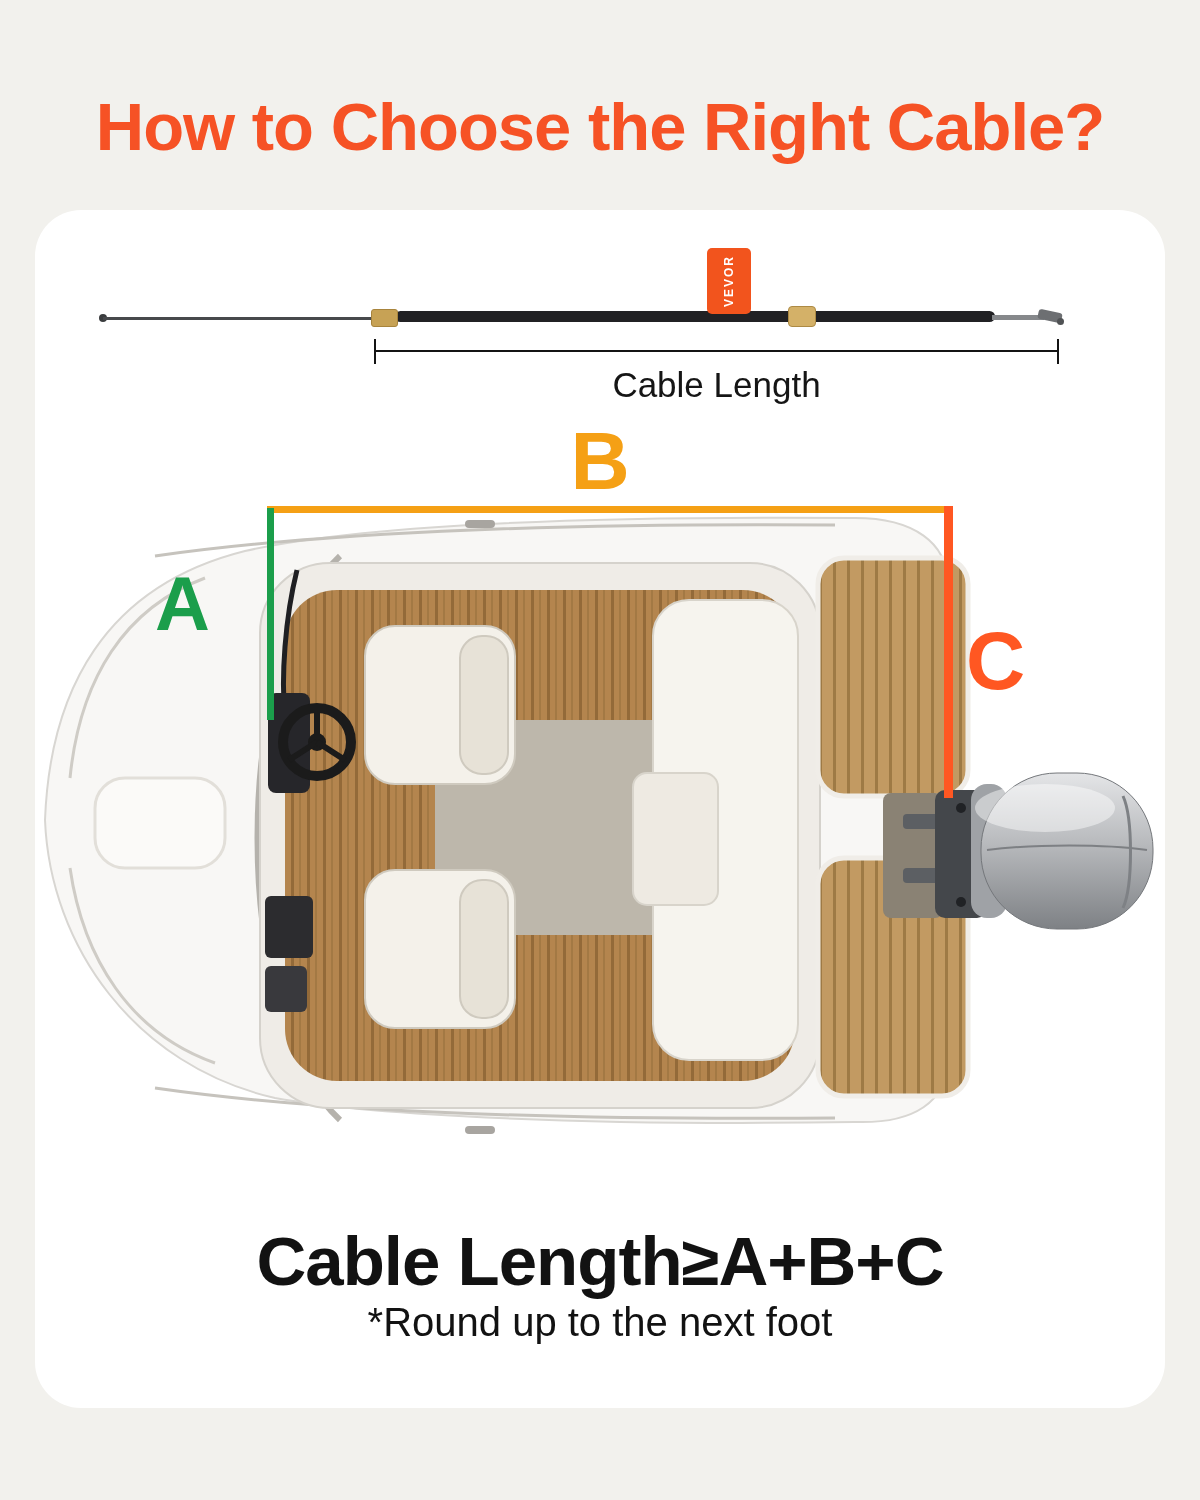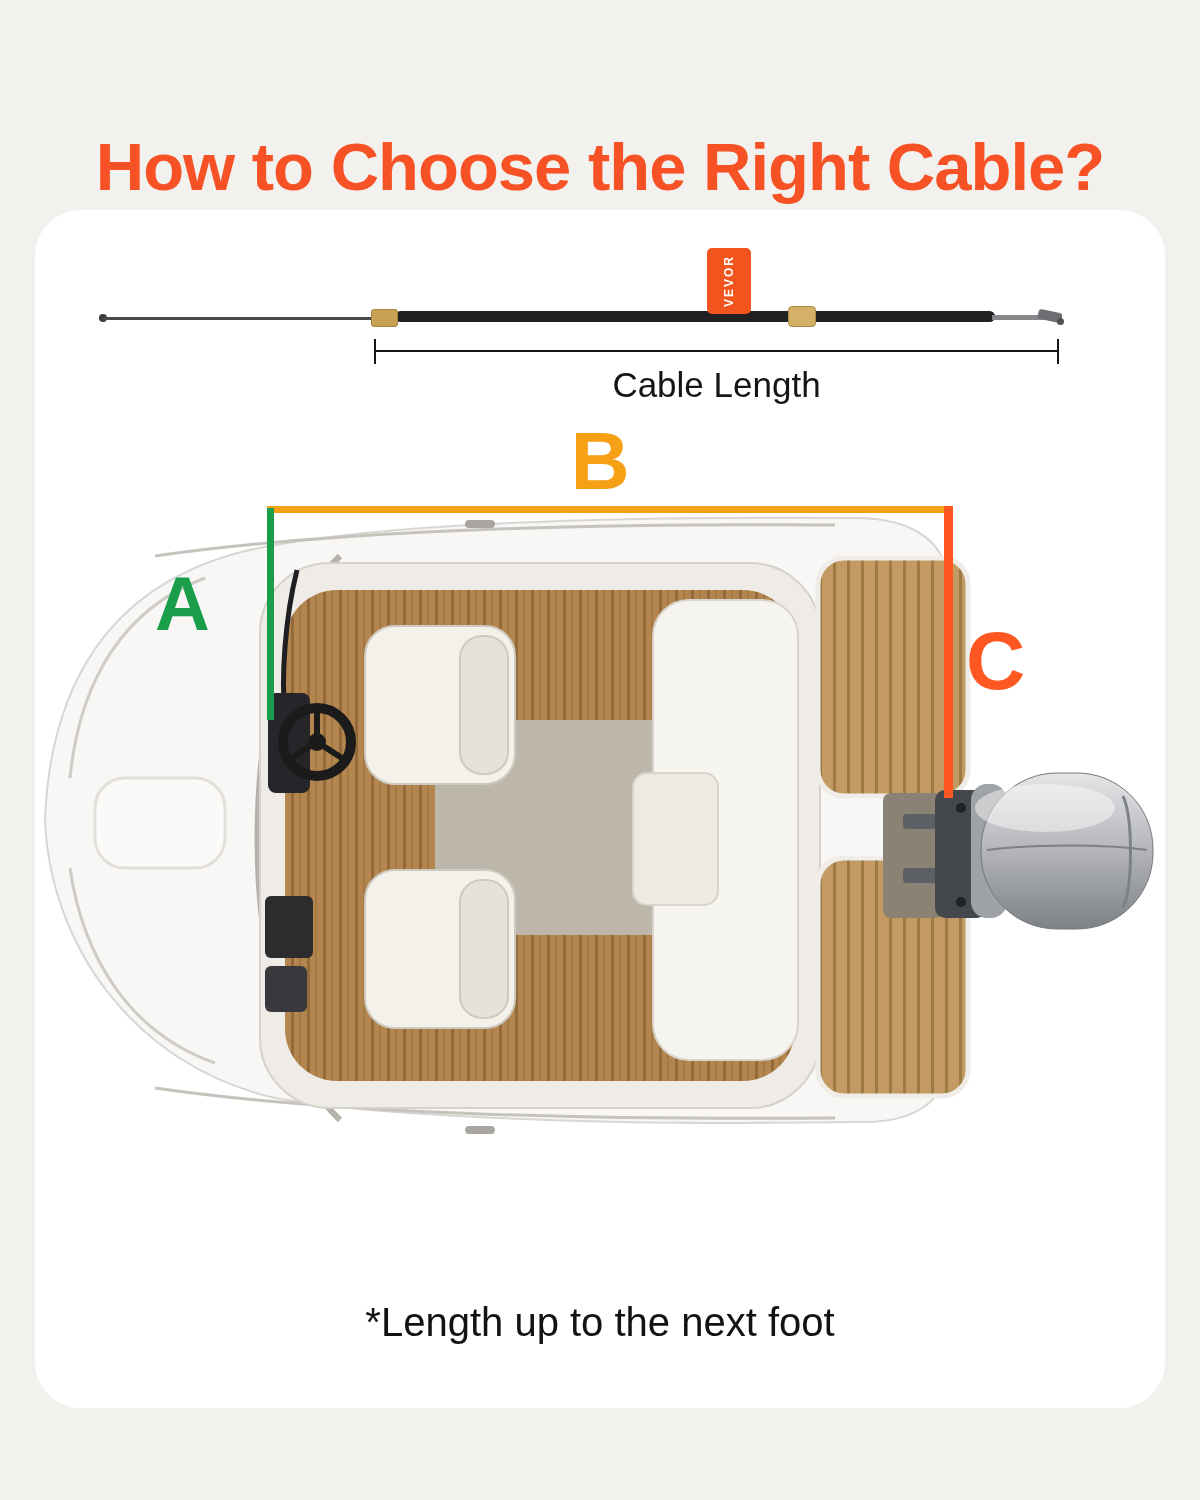--- a/index.html
+++ b/index.html
@@ -4,21 +4,20 @@
 <style>
   * { margin:0; padding:0; box-sizing:border-box; }
   html,body { width:1200px; height:1500px; }
   body { font-family:"Liberation Sans", sans-serif; background:var(--page-bg,#f2f1ed); }
   #stage { position:relative; width:1200px; height:1500px; background:var(--page-bg,#f2f1ed); overflow:hidden; }
 
   .page-title {
     position:absolute; left:0; top:88px; width:1200px;
     text-align:center; font-size:67px; font-weight:800; letter-spacing:-1px;
     color:var(--title-orange,#f65225);
-    margin-top:40px;
   }
 
   .card {
     position:absolute; left:35px; top:210px; width:1130px; height:1198px;
     background:var(--card-bg,#ffffff); border-radius:46px; z-index:0;
   }
 
   
   .cable-core   { position:absolute; left:103px; top:317px; width:275px; height:3px; background:#47494c; z-index:2; }
   .cable-tip    { position:absolute; left:99px;  top:314px; width:8px;  height:8px; border-radius:50%; background:#3a3c3e; z-index:2; }
@@ -181,15 +180,16 @@
   </svg>
 
   <div class="mline mline-b"></div>
   <div class="mline mline-a"></div>
   <div class="mline mline-c"></div>
 
   <div class="mletter mletter-a">A</div>
   <div class="mletter mletter-b">B</div>
   <div class="mletter mletter-c">C</div>
 
-  <div class="formula-note">*Length up to the next foot</div>
+  <div class="formula">Cable Length≥A+B+C</div>
+  <div class="formula-note">*Round up to the next foot</div>
 
 </div>
 
 </body></html>

